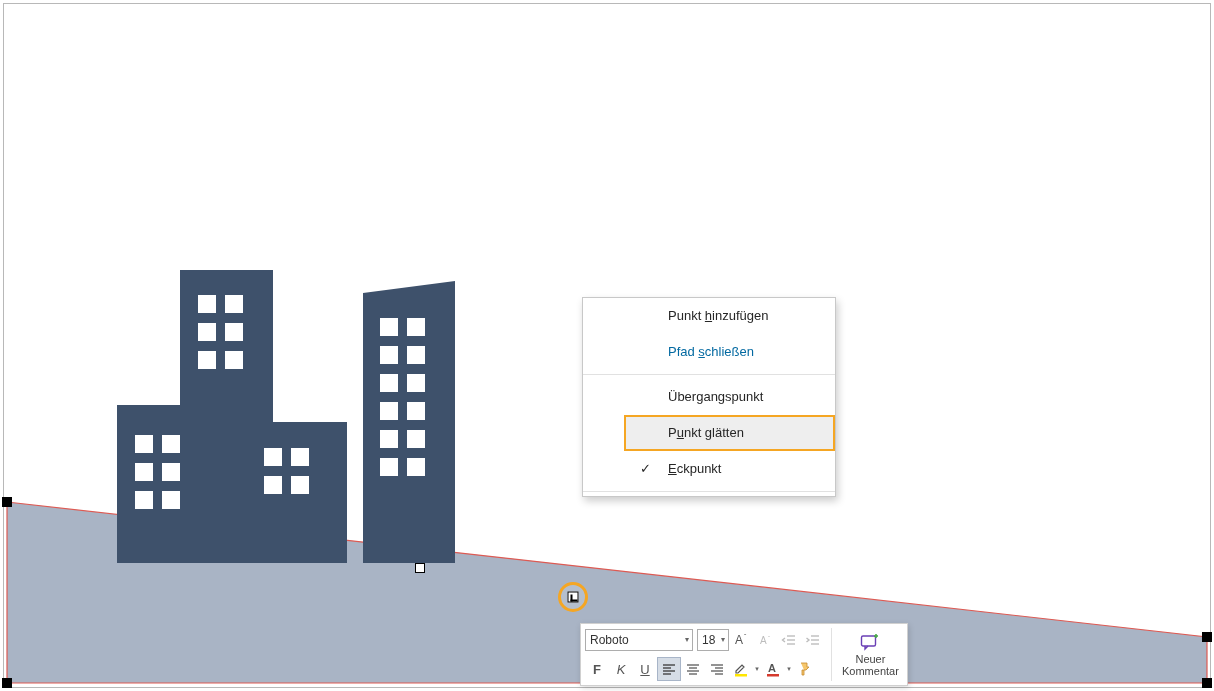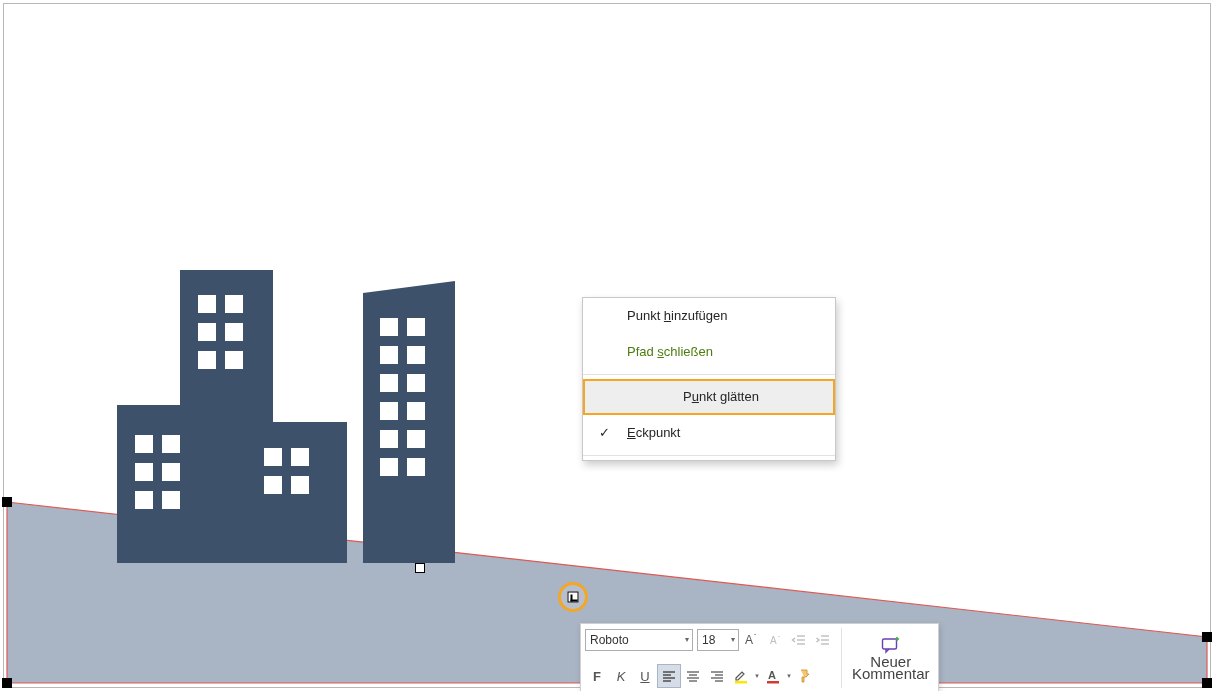--- a/index.html
+++ b/index.html
@@ -64,32 +64,32 @@
       box-shadow: 2px 4px 8px rgba(0,0,0,.2);
       font-size: 13px;
       color: #262626;
     }
     .context-menu .item {
       padding: 0 20px 0 44px;
       height: 36px;
       line-height: 36px;
       position: relative;
       cursor: default;
+      margin-left: 41px;
     }
     .context-menu .sep {
       height: 1px;
       background: #e1e1e1;
       margin: 4px 0;
     }
-    .context-menu .item.disabled { color: #4d7c0f; }
+    .context-menu .item.disabled { color: #0369a1; }
     .context-menu .item.highlight {
       outline: 2px solid #f5a623;
       outline-offset: -2px;
       background: #eee;
-      text-align: center;
     }
     .context-menu .item .check {
       position: absolute;
       left: 16px; top: 0;
       font-size: 13px;
       line-height: 36px;
     }
     .context-menu .item mark {
       background: none;
       text-decoration: underline;
@@ -102,40 +102,40 @@
       border: 1px solid #d0d0d0;
       display: flex;
       box-shadow: 1px 2px 6px rgba(0,0,0,.15);
       font-size: 12px;
       color: #333;
       padding: 2px;
     }
     .tool-col {
       display: flex;
       flex-direction: column;
-      gap: 12px;
+      gap: 5px;
       padding: 2px;
     }
     .tool-row {
       display: flex;
       gap: 0;
       align-items: center;
       height: 24px;
     }
     .font-select {
       border: 1px solid #adadad;
       height: 22px;
       line-height: 20px;
       padding: 0 14px 0 4px;
       font-size: 12px;
       position: relative;
       background: #fff;
     }
     .font-select.name { width: 108px; }
-    .font-select.size { width: 42px; margin-left: 4px; }
+    .font-select.size { width: 32px; margin-left: 4px; }
     .font-select .caret {
       position: absolute;
       right: 3px; top: 50%;
       transform: translateY(-50%);
       font-size: 8px;
       color: #666;
     }
     .mini-btn {
       width: 24px; height: 24px;
       display: inline-flex;
@@ -165,21 +165,21 @@
       align-self: stretch;
       background: #e1e1e1;
       margin: 2px 4px;
     }
     .new-comment {
       display: flex;
       flex-direction: column;
       align-items: center;
       justify-content: center;
       padding: 2px 6px;
-      font-size: 15px;
+      font-size: 11px;
       line-height: 12px;
       color: #444;
     }
     .new-comment svg { margin-bottom: 2px; }
   </style>
 </head>
 <body>
 
 <div class="canvas-frame"></div>
 
@@ -241,20 +241,21 @@
 <div class="handle" style="left:1207px; top:683px;"></div>
 <div class="handle" style="left:1207px; top:637px;"></div>
 <div class="handle open" style="left:420px; top:568px;"></div>
 <div class="highlight-ring" style="left:573px; top:597px;"></div>
 <div class="handle L" style="left:573px; top:597px;"></div>
 
 <div class="context-menu">
   <div class="item">Punkt <mark>h</mark>inzufügen</div>
   <div class="item disabled">Pfad <mark>s</mark>chließen</div>
   <div class="sep"></div>
+  <div class="item">Übergangspunkt</div>
   <div class="item highlight">P<mark>u</mark>nkt glätten</div>
   <div class="item"><span class="check">✓</span><mark>E</mark>ckpunkt</div>
   <div class="sep"></div>
 </div>
 
 <div class="mini-toolbar">
   <div class="tool-col">
     <div class="tool-row">
       <div class="font-select name">
         <span>Roboto</span>

